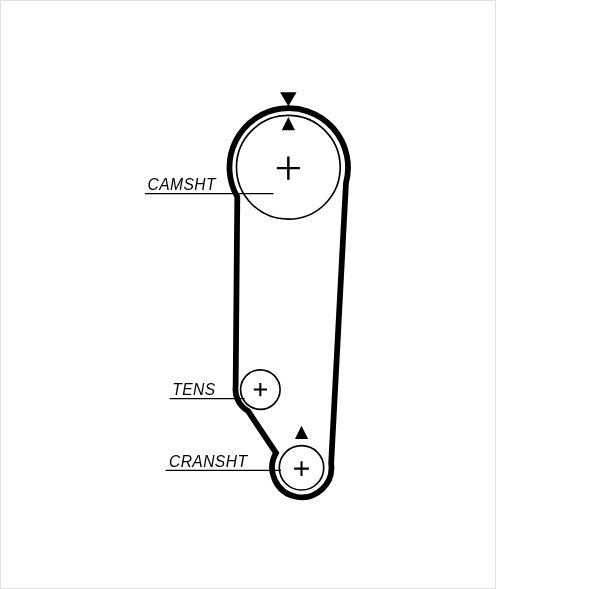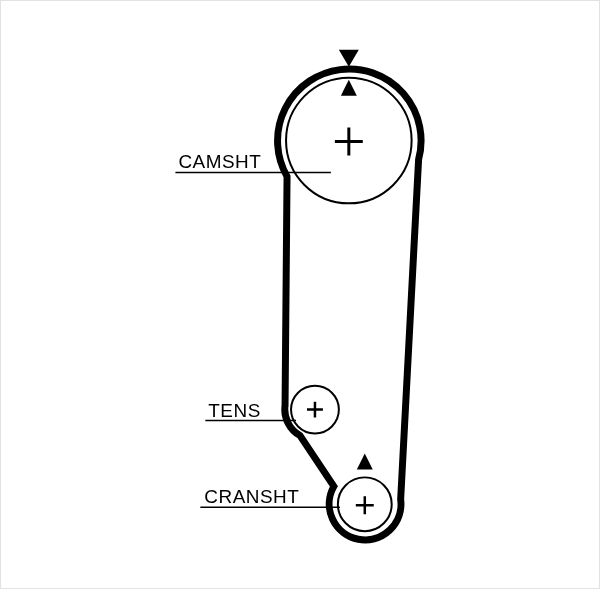--- a/index.html
+++ b/index.html
@@ -3,26 +3,27 @@
 <meta charset="utf-8">
 <style>
   html, body {
     margin: 0;
     padding: 0;
     background: #ffffff;
     font-family: "Liberation Sans", sans-serif;
   }
   .canvas {
     position: relative;
-    width: 600px;
+    width: 496px;
     height: 589px;
     background: #ffffff;
     border: 1px solid #e2e2e2;
     box-sizing: border-box;
     overflow: hidden;
+    font-style: italic;
   }
   svg {
     display: block;
     width: 100%;
     height: 100%;
   }
   .label-text {
     font-family: "Liberation Sans", sans-serif;
     font-size: 19px;
     letter-spacing: 0.5px;

